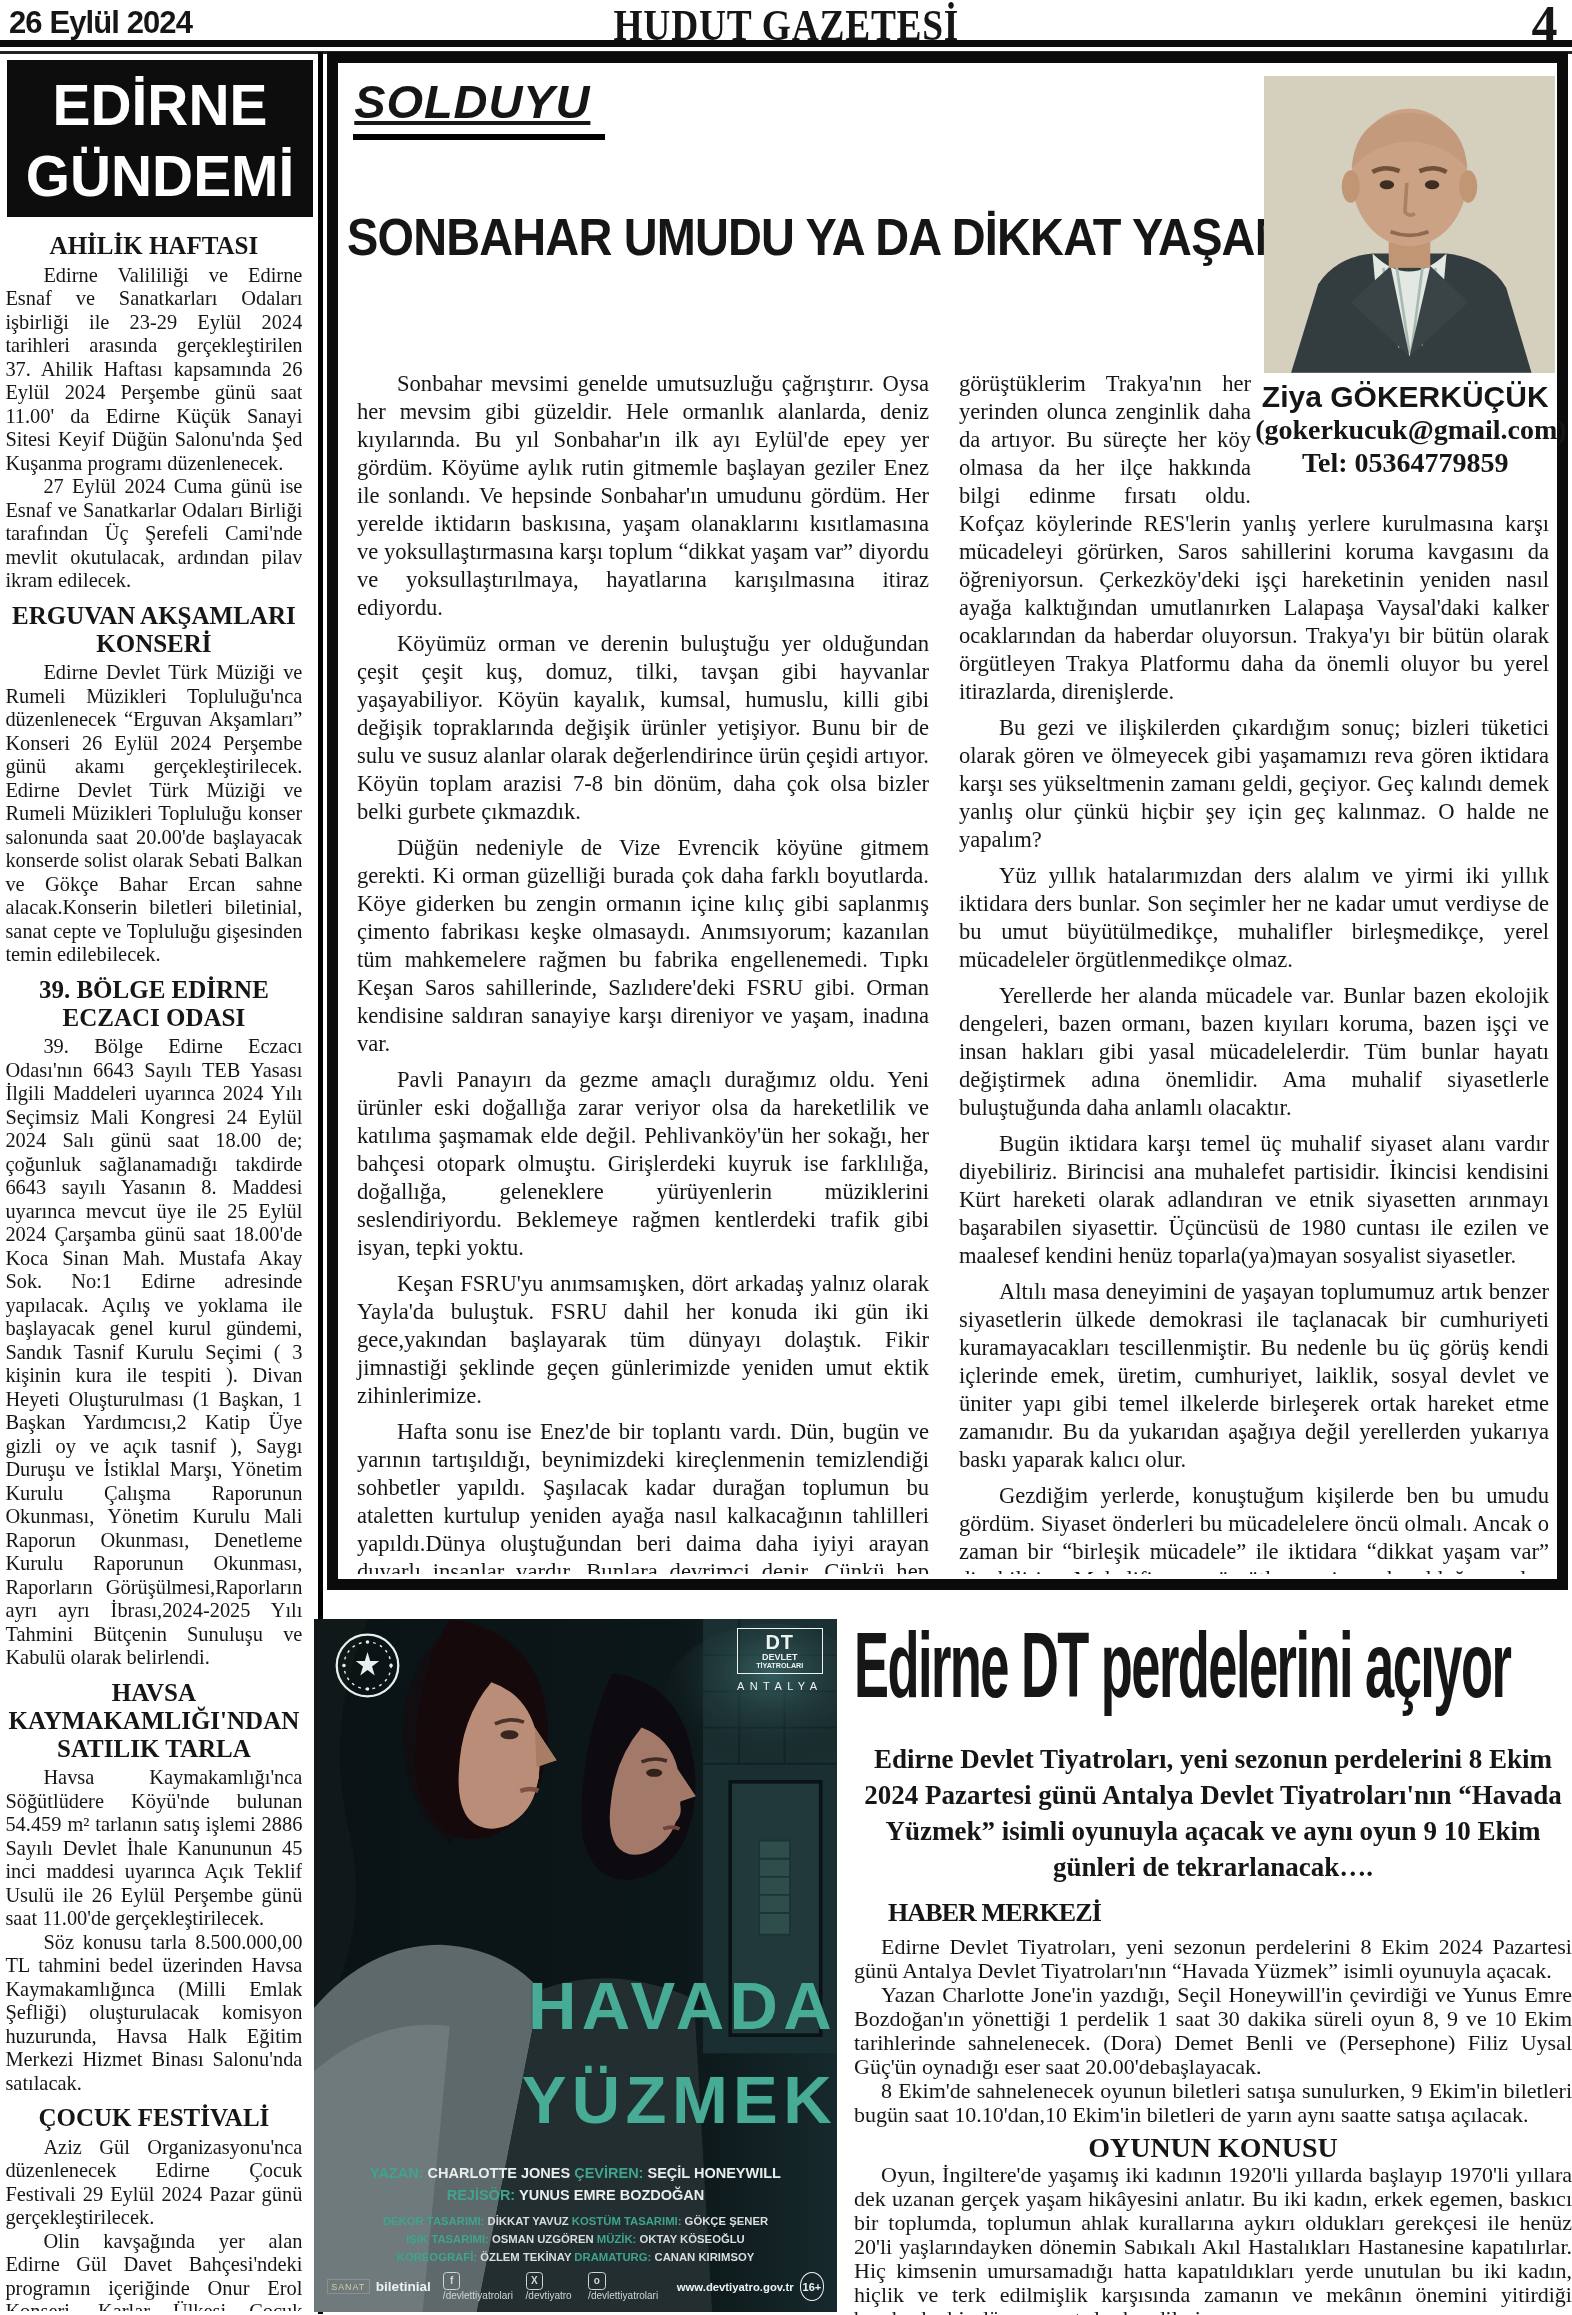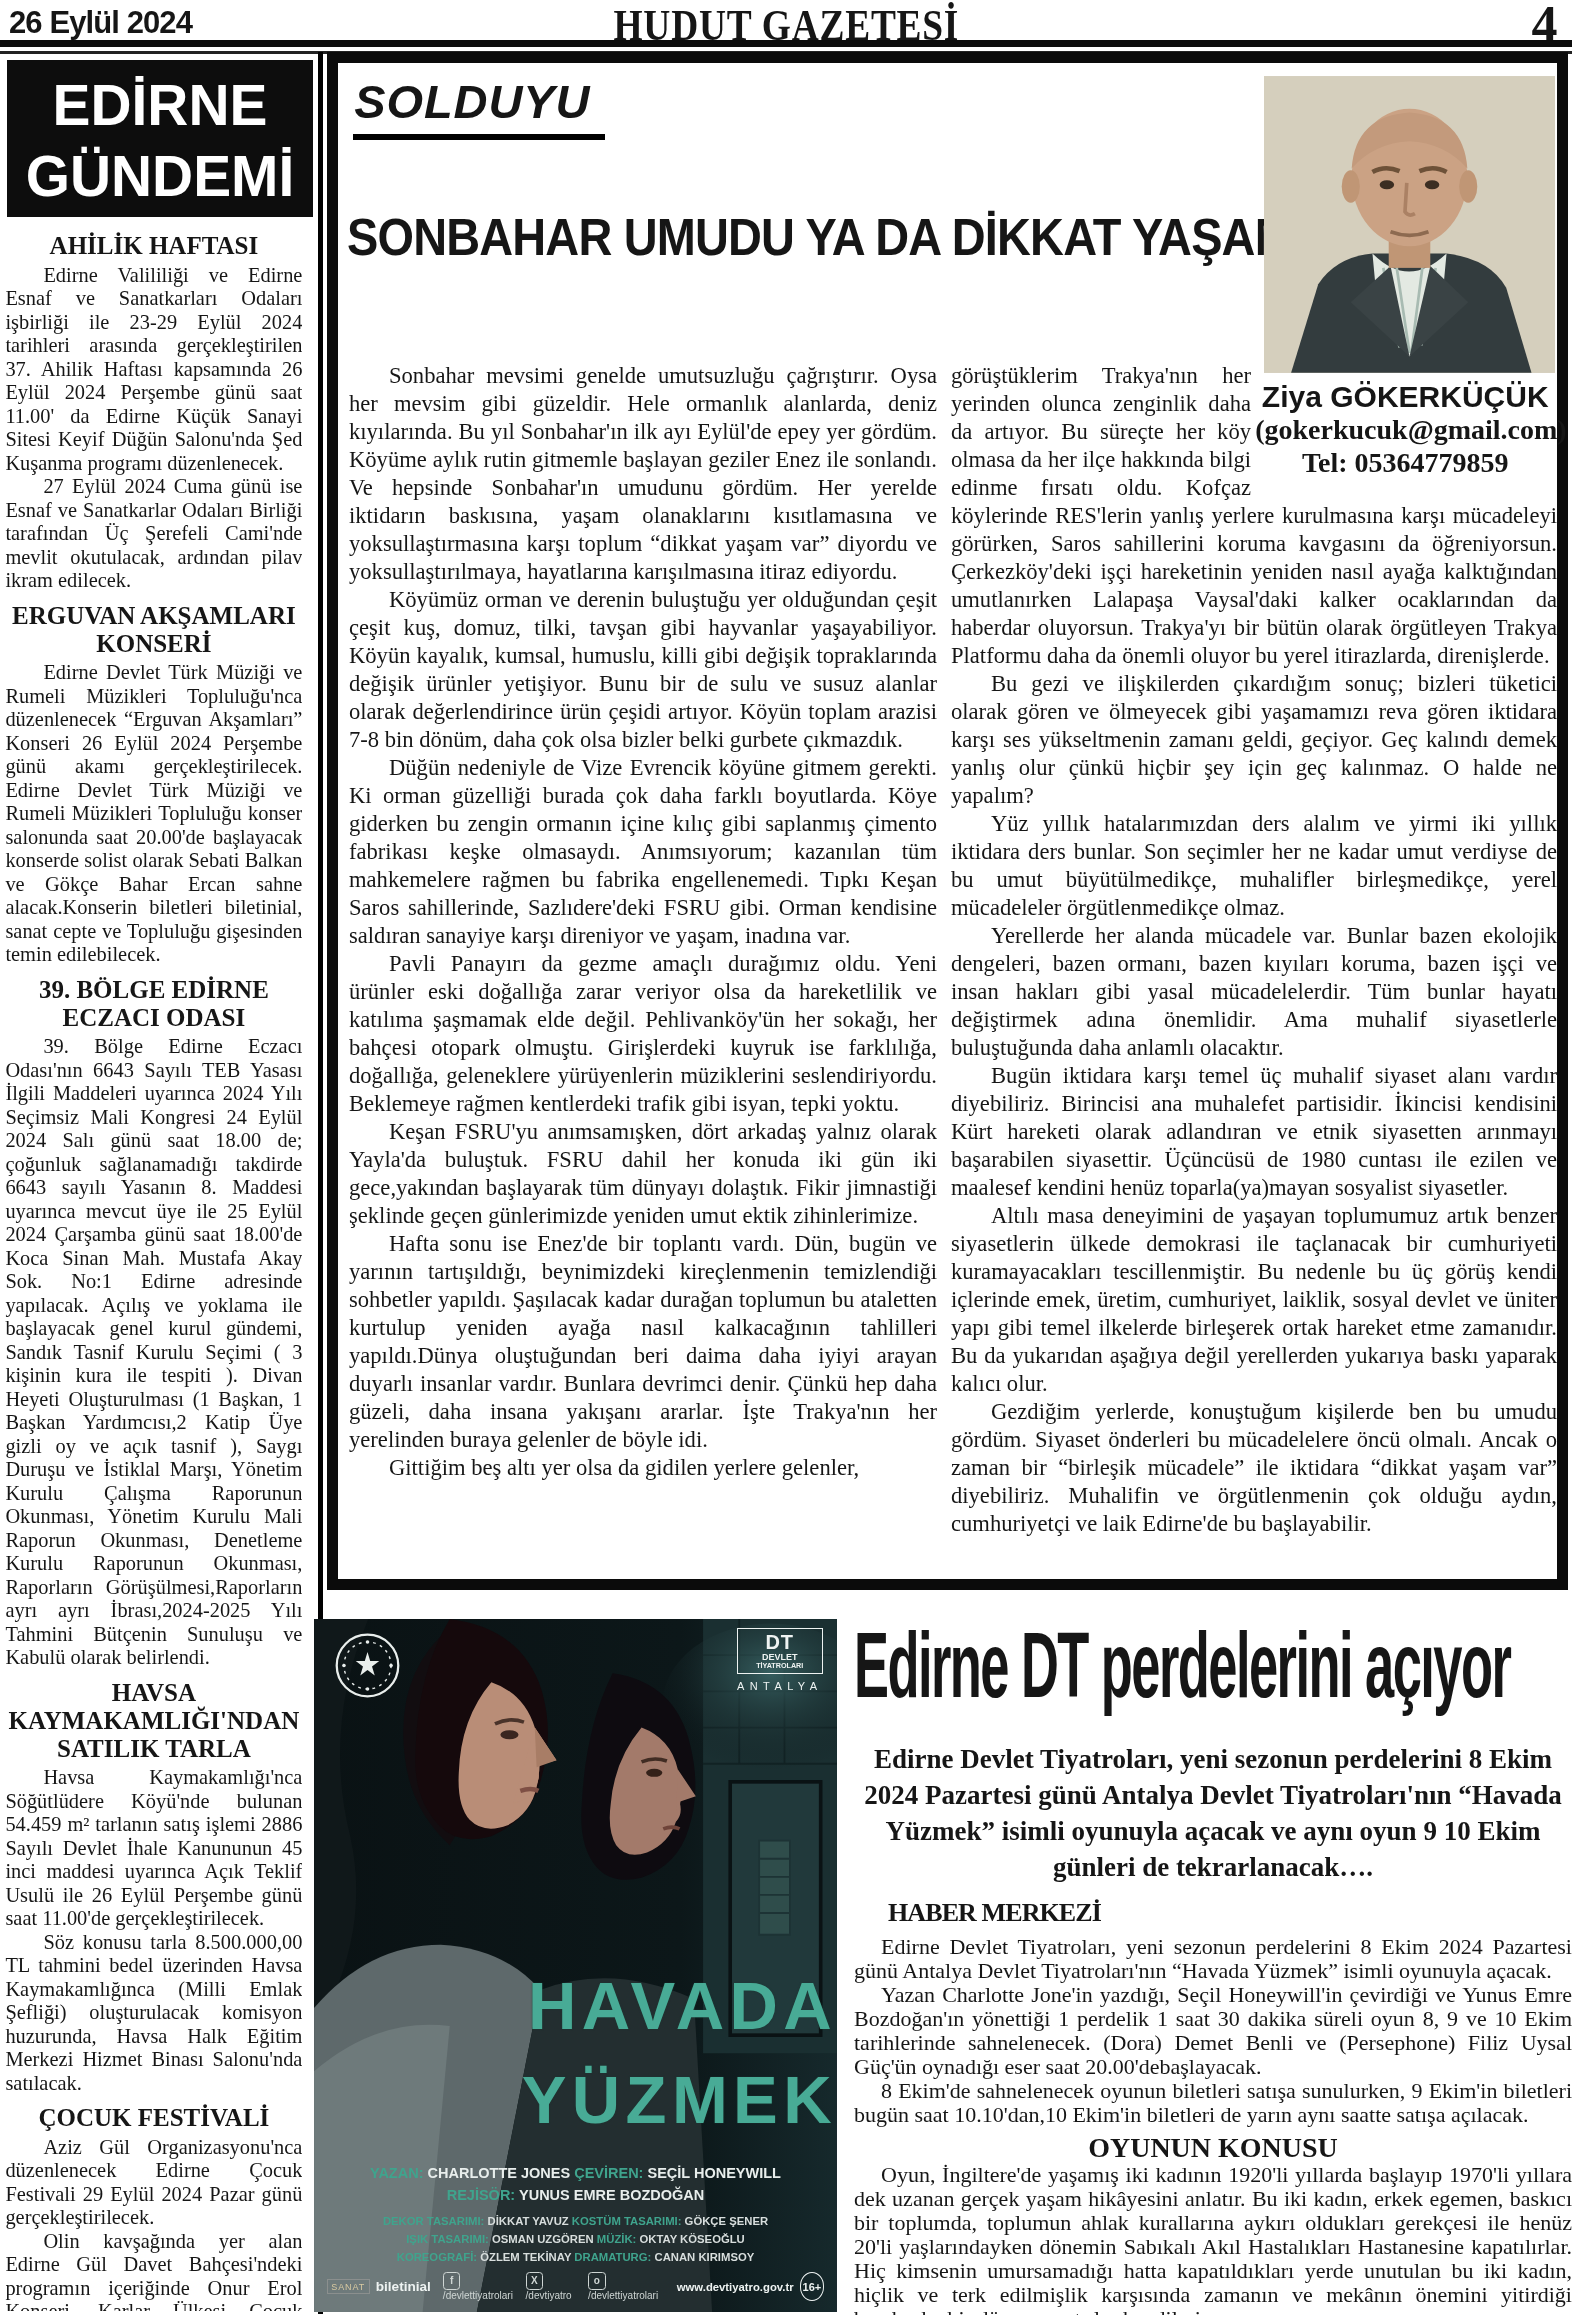--- a/index.html
+++ b/index.html
@@ -26,32 +26,32 @@
   .leftcol h3{font-size:25px;line-height:28px;text-align:center;margin:9px 0 3.6px 0;font-weight:bold;}
   .leftcol p{margin:0;text-indent:38px;}
 
   .v-divider{position:absolute;left:318px;top:52px;width:4.5px;height:2262px;background:#000;}
 
   
   .solduyu-box{position:absolute;left:327px;top:52px;width:1241px;height:1538px;
                border:11px solid #0b0b0b;box-sizing:border-box;}
   .sd-logo{position:absolute;left:14.5px;top:11px;font-family:"Liberation Sans",sans-serif;
            font-weight:bold;font-style:italic;font-size:47px;border-bottom:6.3px solid #000;
-           padding:0 14.5px 5.4px 1.8px;letter-spacing:0.9px;}
+           padding:0 14.5px 5.4px 1.8px;letter-spacing:0.9px;text-decoration:underline;}
   .sd-headline{position:absolute;left:9px;top:145px;font-family:"Liberation Sans",sans-serif;
            font-weight:bold;font-size:51px;white-space:nowrap;letter-spacing:-0.9px;
            transform:scaleX(.92);transform-origin:left top;}
   .sd-author{position:absolute;right:1.8px;top:12.7px;width:300px;text-align:center;}
   .sd-photo{width:291px;height:297px;margin-left:9px;background:#d9d3c2;}
   .sd-contact{margin-top:7.2px;line-height:33px;}
   .sd-name{font-family:"Liberation Sans",sans-serif;font-weight:bold;font-size:30px;}
   .sd-mail,.sd-tel{font-weight:bold;font-size:28px;}
   .sd-col{position:absolute;top:299px;height:1212px;overflow:hidden;
           font-size:22.6px;line-height:28px;text-align:justify;}
-  .sd-col p{margin:0;text-indent:40px;}
+  .sd-col p{margin:8px;text-indent:40px;}
   .sd-col1{left:11px;width:588px;}
   .sd-col2{left:613px;width:606px;}
   .sd-col2 p.first{text-indent:0;}
   .col2-spacer{float:right;width:306px;height:123px;}
 
   
   .poster{position:absolute;left:314px;top:1619px;width:523px;height:693px;background:#701a75;overflow:hidden;}
   .poster svg.scene{position:absolute;left:0;top:0;}
   .p-emblem{position:absolute;left:20px;top:12.7px;}
   .p-dtlogo{position:absolute;right:14.5px;top:9px;color:#eef3f2;text-align:center;

